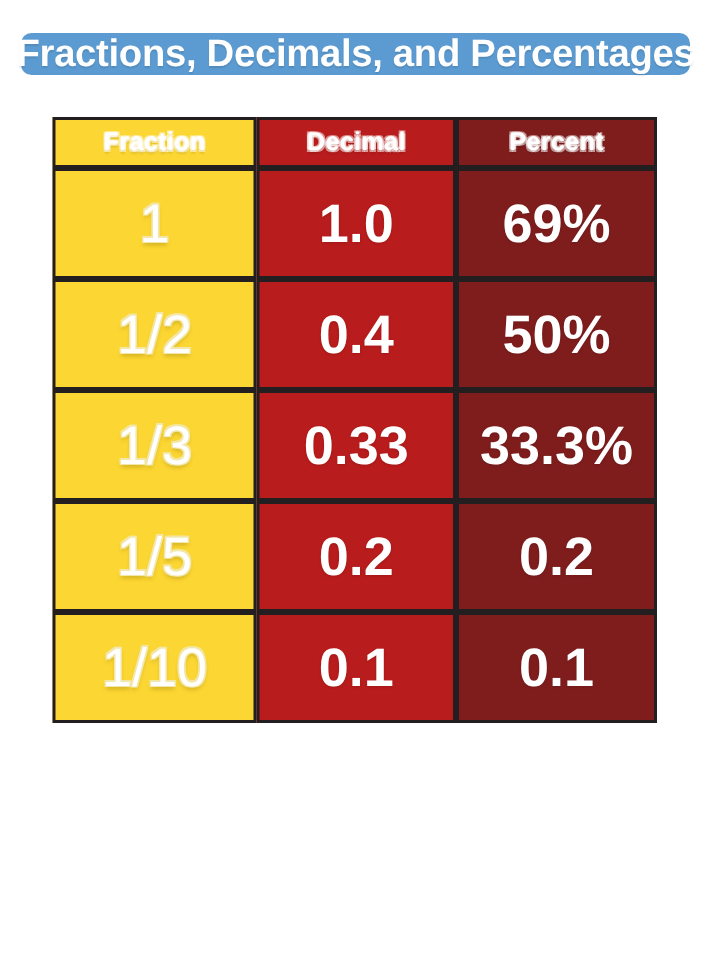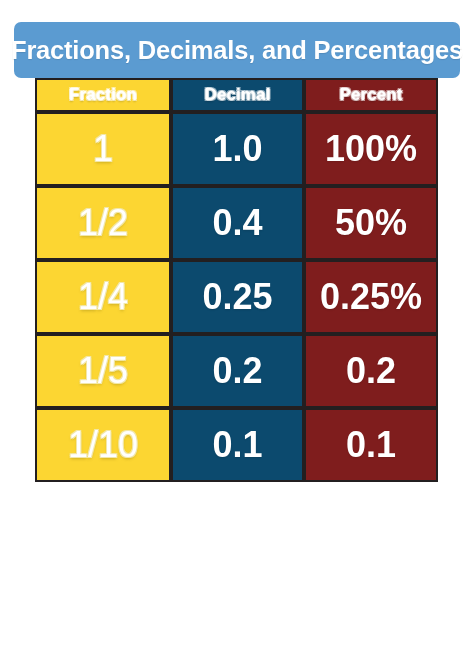--- a/index.html
+++ b/index.html
@@ -18,21 +18,21 @@
     height: 650px;
     background: #ffffff;
   }
 
   
   .title-banner {
     position: absolute;
     left: 14px;
     top: 22px;
     width: 446px;
-    height: 56px;
+    height: 28px;
     background: #5b9bd1;
     border-radius: 7px;
     display: flex;
     align-items: center;
     justify-content: center;
   }
 
   .title-text {
     color: #ffffff;
     font-family: "Liberation Sans", sans-serif;
@@ -88,21 +88,21 @@
        1px  1px 0 rgba(255,255,255,0.55),
        0 2px 2px rgba(0,0,0,0.18);
   }
 
   
   .conv-table tbody td {
     height: 74px;
   }
 
   .cell-yellow  { background: #fcd632; }
-  .cell-orange  { background: #0c4a6e; }
+  .cell-orange  { background: #b91c1c; }
   .cell-green   { background: #7f1d1d; }
 
   .val {
     display: block;
     color: #ffffff;
     font-family: "Liberation Sans", sans-serif;
     font-size: 36px;
     font-weight: normal;
     line-height: 1;
   }
@@ -155,48 +155,48 @@
       <tbody>
 
         <tr>
           <td class="cell-yellow">
             <span class="val val-fraction">1</span>
           </td>
           <td class="cell-orange">
             <span class="val val-decimal">1.0</span>
           </td>
           <td class="cell-green">
-            <span class="val val-percent">100%</span>
+            <span class="val val-percent">69%</span>
           </td>
         </tr>
 
         <tr>
           <td class="cell-yellow">
             <span class="val val-fraction">1/2</span>
           </td>
           <td class="cell-orange">
             <span class="val val-decimal">0.4</span>
           </td>
           <td class="cell-green">
             <span class="val val-percent">50%</span>
           </td>
         </tr>
 
-
-        <tr>
-          <td class="cell-yellow">
-            <span class="val val-fraction">1/4</span>
-          </td>
-          <td class="cell-orange">
-            <span class="val val-decimal">0.25</span>
-          </td>
-          <td class="cell-green">
-            <span class="val val-percent">0.25%</span>
-          </td>
-        </tr>
+        <tr>
+          <td class="cell-yellow">
+            <span class="val val-fraction">1/3</span>
+          </td>
+          <td class="cell-orange">
+            <span class="val val-decimal">0.33</span>
+          </td>
+          <td class="cell-green">
+            <span class="val val-percent">33.3%</span>
+          </td>
+        </tr>
+
 
         <tr>
           <td class="cell-yellow">
             <span class="val val-fraction">1/5</span>
           </td>
           <td class="cell-orange">
             <span class="val val-decimal">0.2</span>
           </td>
           <td class="cell-green">
             <span class="val val-percent">0.2</span>

